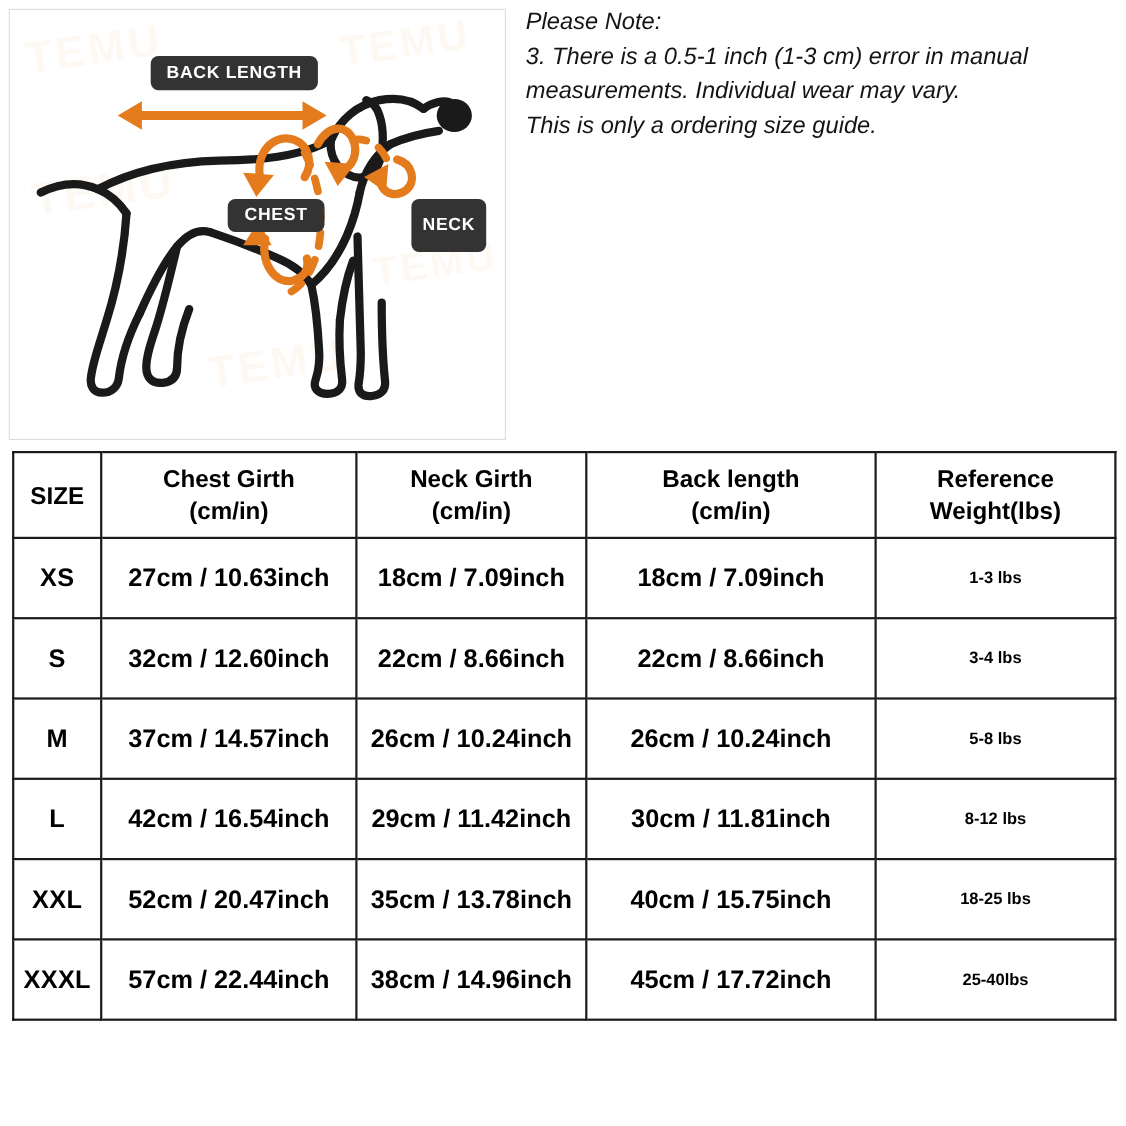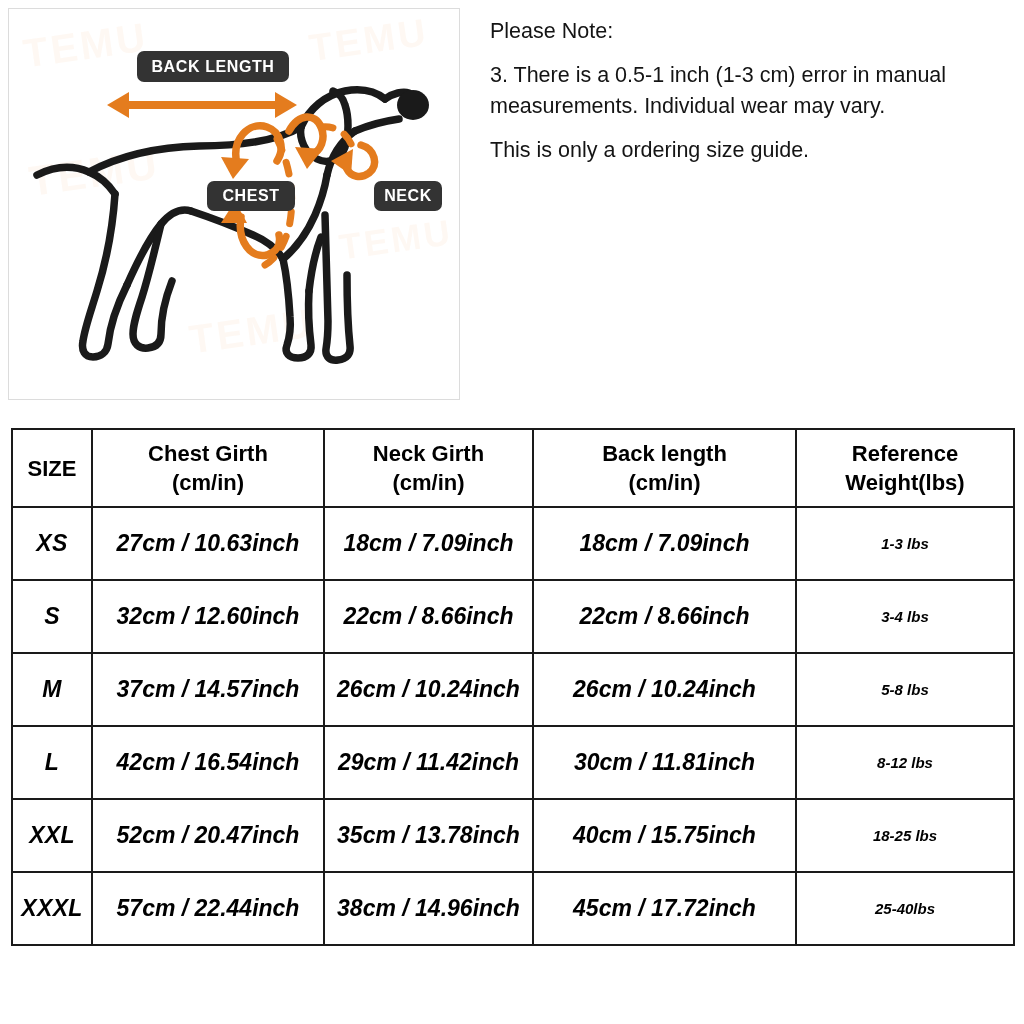--- a/index.html
+++ b/index.html
@@ -74,45 +74,46 @@
     width: 152px; height: 31px;
     font-size: 16px;
   }
   #badge-chest {
     left: 198px; top: 172px;
     width: 88px; height: 30px;
     font-size: 16px;
   }
   #badge-neck {
     left: 365px; top: 172px;
-    width: 68px; height: 30px;
+    width: 68px; height: 48px;
     font-size: 16px;
   }
 
   
   #notes {
     position: absolute;
     left: 478px;
     top: 4px;
     width: 540px;
     font-size: 21.5px;
     line-height: 31.6px;
     color: #141414;
     font-family: "Liberation Sans", sans-serif;
     font-weight: 400;
   }
   #notes p {
-    margin: 12px;
+    margin: 0;
+    font-style: italic;
   }
 
   
   #size-table {
     position: absolute;
     left: 11px;
-    top: 428px;
+    top: 410px;
     width: 1002px;
     border-collapse: collapse;
     table-layout: fixed;
     font-family: "Liberation Sans", sans-serif;
   }
   #size-table td, #size-table th {
     border: 2px solid #1a1a1a;
     text-align: center;
     vertical-align: middle;
     font-weight: 700;
@@ -125,21 +126,20 @@
     height: 76px;
     font-size: 22px;
     line-height: 29px;
   }
   #size-table thead th .hdr-l2 {
     display: block;
   }
   #size-table tbody td {
     height: 71px;
     font-size: 23px;
-    font-style: italic;
   }
   .col-size  { width: 80px; }
   .col-chest { width: 232px; }
   .col-neck  { width: 209px; }
   .col-back  { width: 263px; }
   .col-ref   { width: 218px; }
 
   #size-table tbody td.cell-size { font-size: 23px; letter-spacing: 0.3px; }
   #size-table tbody td.cell-ref  { font-size: 15px; }
 </style>

